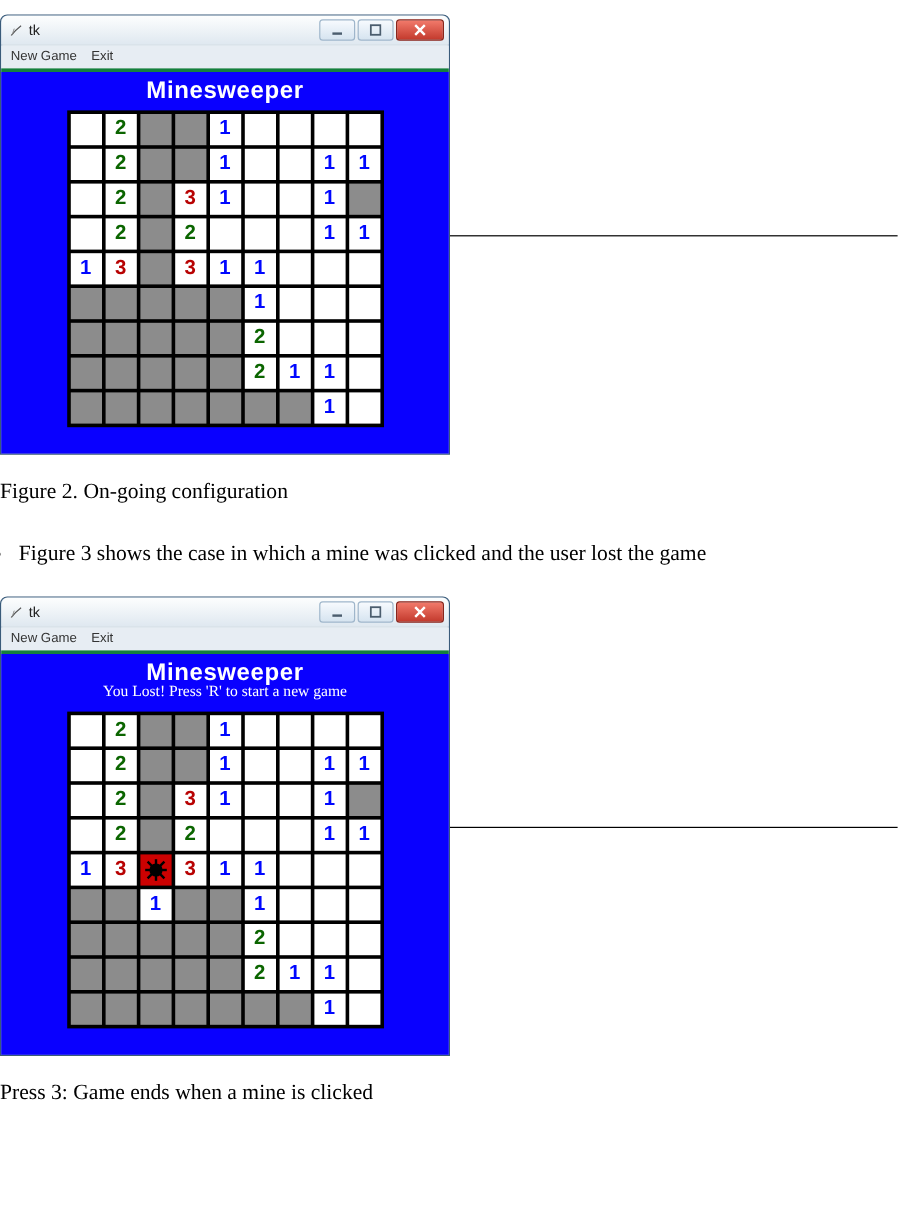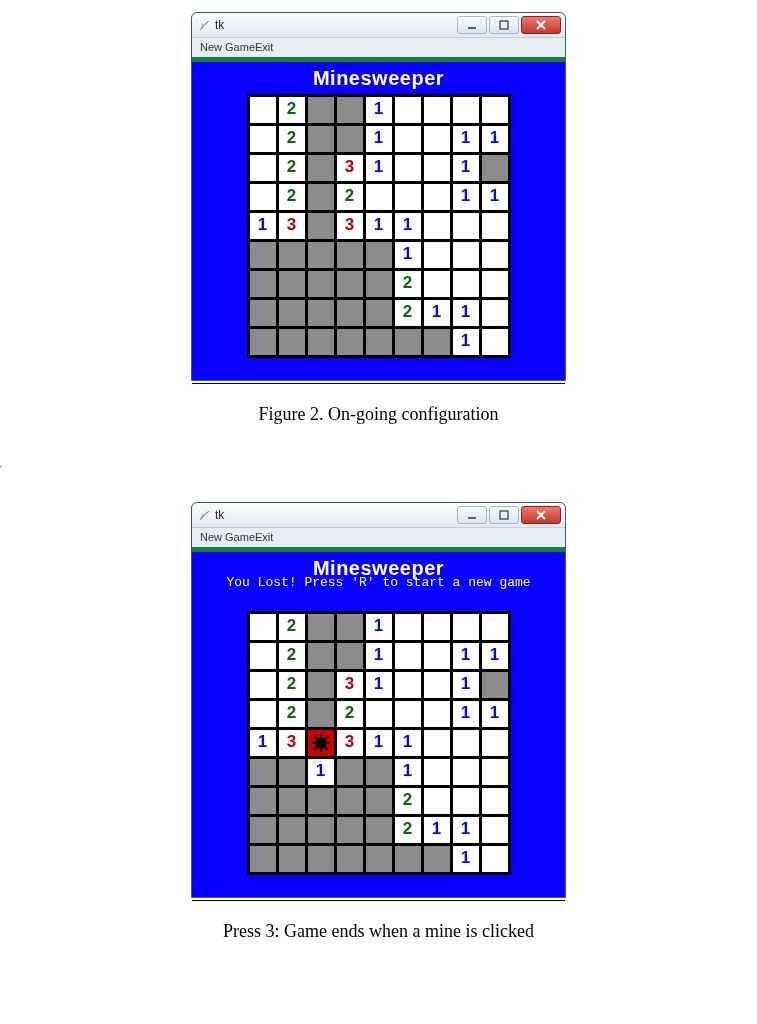--- a/index.html
+++ b/index.html
@@ -11,21 +11,21 @@
   }
   .page {
     width: 757px;
     margin: 0 auto;
     padding-top: 12px;
     font-size: 18px;
     line-height: 1.35;
   }
   
   .caption {
-    text-align: center;
+    text-align: left;
     margin: 18px 0 28px 0;
     font-size: 18px;
   }
   
   .bullet-row {
     display: flex;
     align-items: flex-start;
     margin-left: -6px;
     margin-bottom: 24px;
   }
@@ -35,21 +35,21 @@
     margin-right: 14px;
     margin-top: 2px;
   }
   .bullet-text {
     font-size: 18px;
   }
   
   .figure-wrap {
     width: 100%;
     display: flex;
-    flex-direction: column;
+    flex-direction: row;
     align-items: center;
   }
   .figure-underline {
     width: 373px;
     border-bottom: 1px solid #000;
     margin-top: 2px;
   }
   
   .window {
     width: 373px;
@@ -91,24 +91,24 @@
   .win-btn.close {
     width: 38px;
     background: linear-gradient(#f27a6b, #c33a2d);
     border-color: #8a251b;
     color: #fff;
   }
   .win-btn svg { display: block; }
   
   .menubar {
     display: flex;
-    gap: 0;
+    gap: 12px;
     padding: 2px 8px;
     background: #e7edf3;
-    border-bottom: 5px solid #15803d;
+    border-bottom: 3px solid #15803d;
     color: #333;
     font-size: 11px;
   }
   
   .game-area {
     background: #0900ff;
     padding: 4px 8px 22px 8px;
     display: flex;
     flex-direction: column;
     align-items: center;
@@ -117,24 +117,24 @@
     color: #fff;
     font-family: Arial, sans-serif;
     font-weight: bold;
     font-size: 20px;
     letter-spacing: 0.5px;
     line-height: 1;
     margin-top: 2px;
   }
   .game-status {
     color: #fff;
-    font-family: Liberation Mono, monospace;
+    font-family: Liberation Serif, serif;
     font-size: 13px;
     margin-top: -4px;
-    margin-bottom: 13px;
+    margin-bottom: 2px;
   }
   
   .board-outer {
     background: #000;
     padding: 3px;
     margin-top: 6px;
   }
   .board-grid {
     display: grid;
     grid-template-columns: repeat(9, 26px);
@@ -291,20 +291,21 @@
         </div>
       </div>
     </div>
     <div class="figure-underline"></div>
   </div>
 
   <div class="caption">Figure 2. On-going configuration</div>
 
   <div class="bullet-row">
     <span class="bullet-dot">•</span>
+    <span class="bullet-text">Figure 3 shows the case in which a mine was clicked and the user lost the game</span>
   </div>
 
   <div class="figure-wrap">
     <div class="window">
       <div class="titlebar">
         <span class="feather">
           <svg viewBox="0 0 16 16" width="13" height="13">
             <path d="M3 13 C6 9 9 6 13 3" stroke="#555" stroke-width="1.2" fill="none"></path>
             <path d="M3 13 C5 11 5 8 6 6" stroke="#888" stroke-width="1" fill="none"></path>
           </svg>

